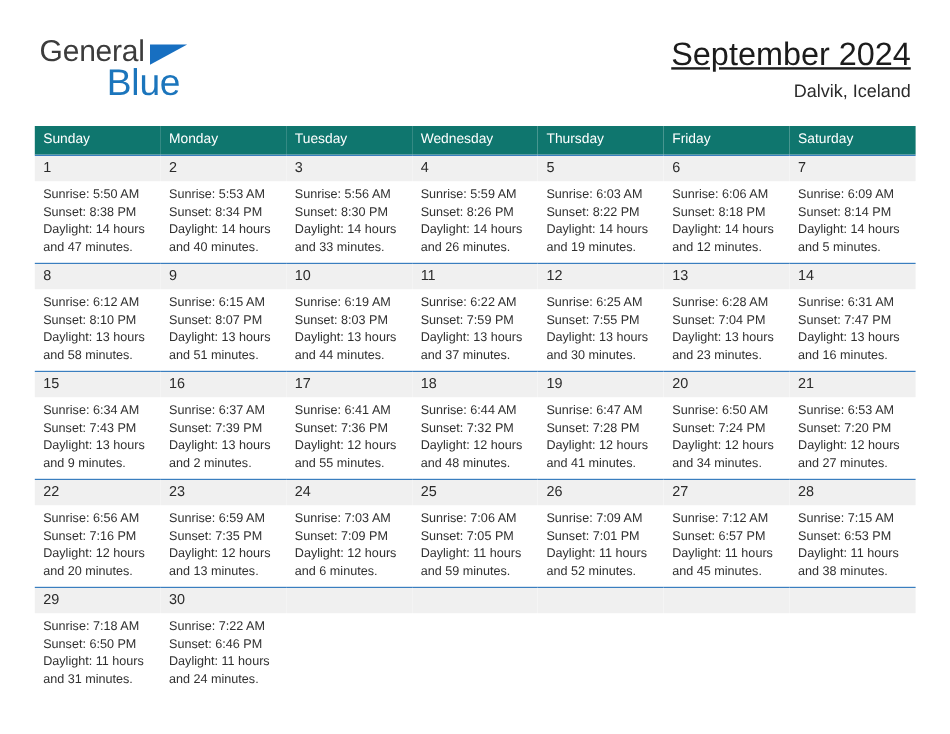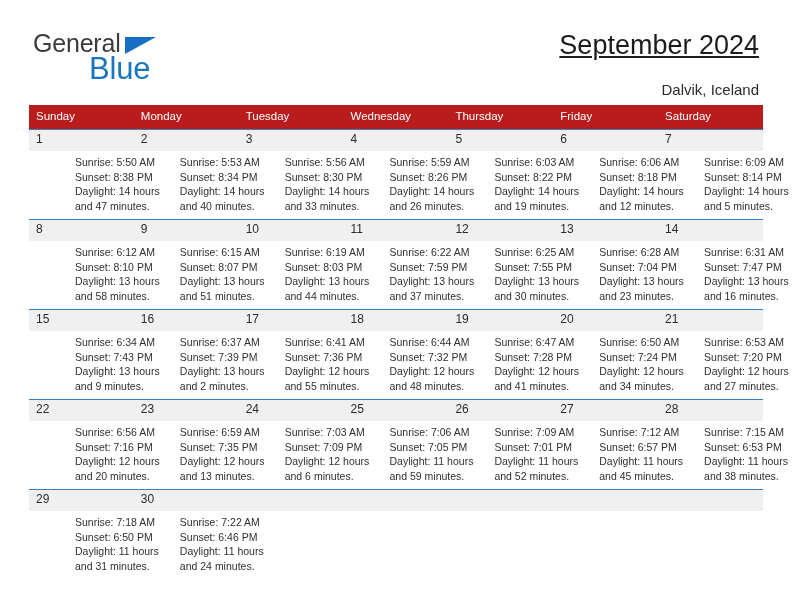--- a/index.html
+++ b/index.html
@@ -72,35 +72,35 @@
     font-size: 27px;
     color: #1c1c1c;
     font-weight: normal;
     line-height: 1.15;
     margin: 0;
     text-decoration: underline;
   }
   .cal-subtitle {
     font-size: 15px;
     color: #2b2b2b;
-    margin-top: 20px;
+    margin-top: 7px;
     line-height: 1.15;
   }
 
   
   .calendar {
     position: absolute;
     left: 29px;
     top: 105px;
     width: 734px;
     border-collapse: collapse;
     table-layout: fixed;
   }
   .calendar th {
-    background: #b91c1c;
+    background: #0f766e;
     color: #ffffff;
     font-size: 11.5px;
     font-weight: normal;
     text-align: left;
     padding: 5px 0 5px 7px;
     line-height: 1.2;
     border: none;
   }
   .calendar td {
     vertical-align: top;
@@ -129,21 +129,20 @@
     color: transparent;
   }
   td.empty .detail {
     visibility: hidden;
   }
   .detail {
     padding: 4px 6px 0 7px;
     font-size: 10.5px;
     line-height: 1.42;
     color: #303030;
-    margin-left: 39px;
   }
   .detail div {
     white-space: nowrap;
   }
 </style>
 </head>
 <body>
 
 <div class="page">
 

